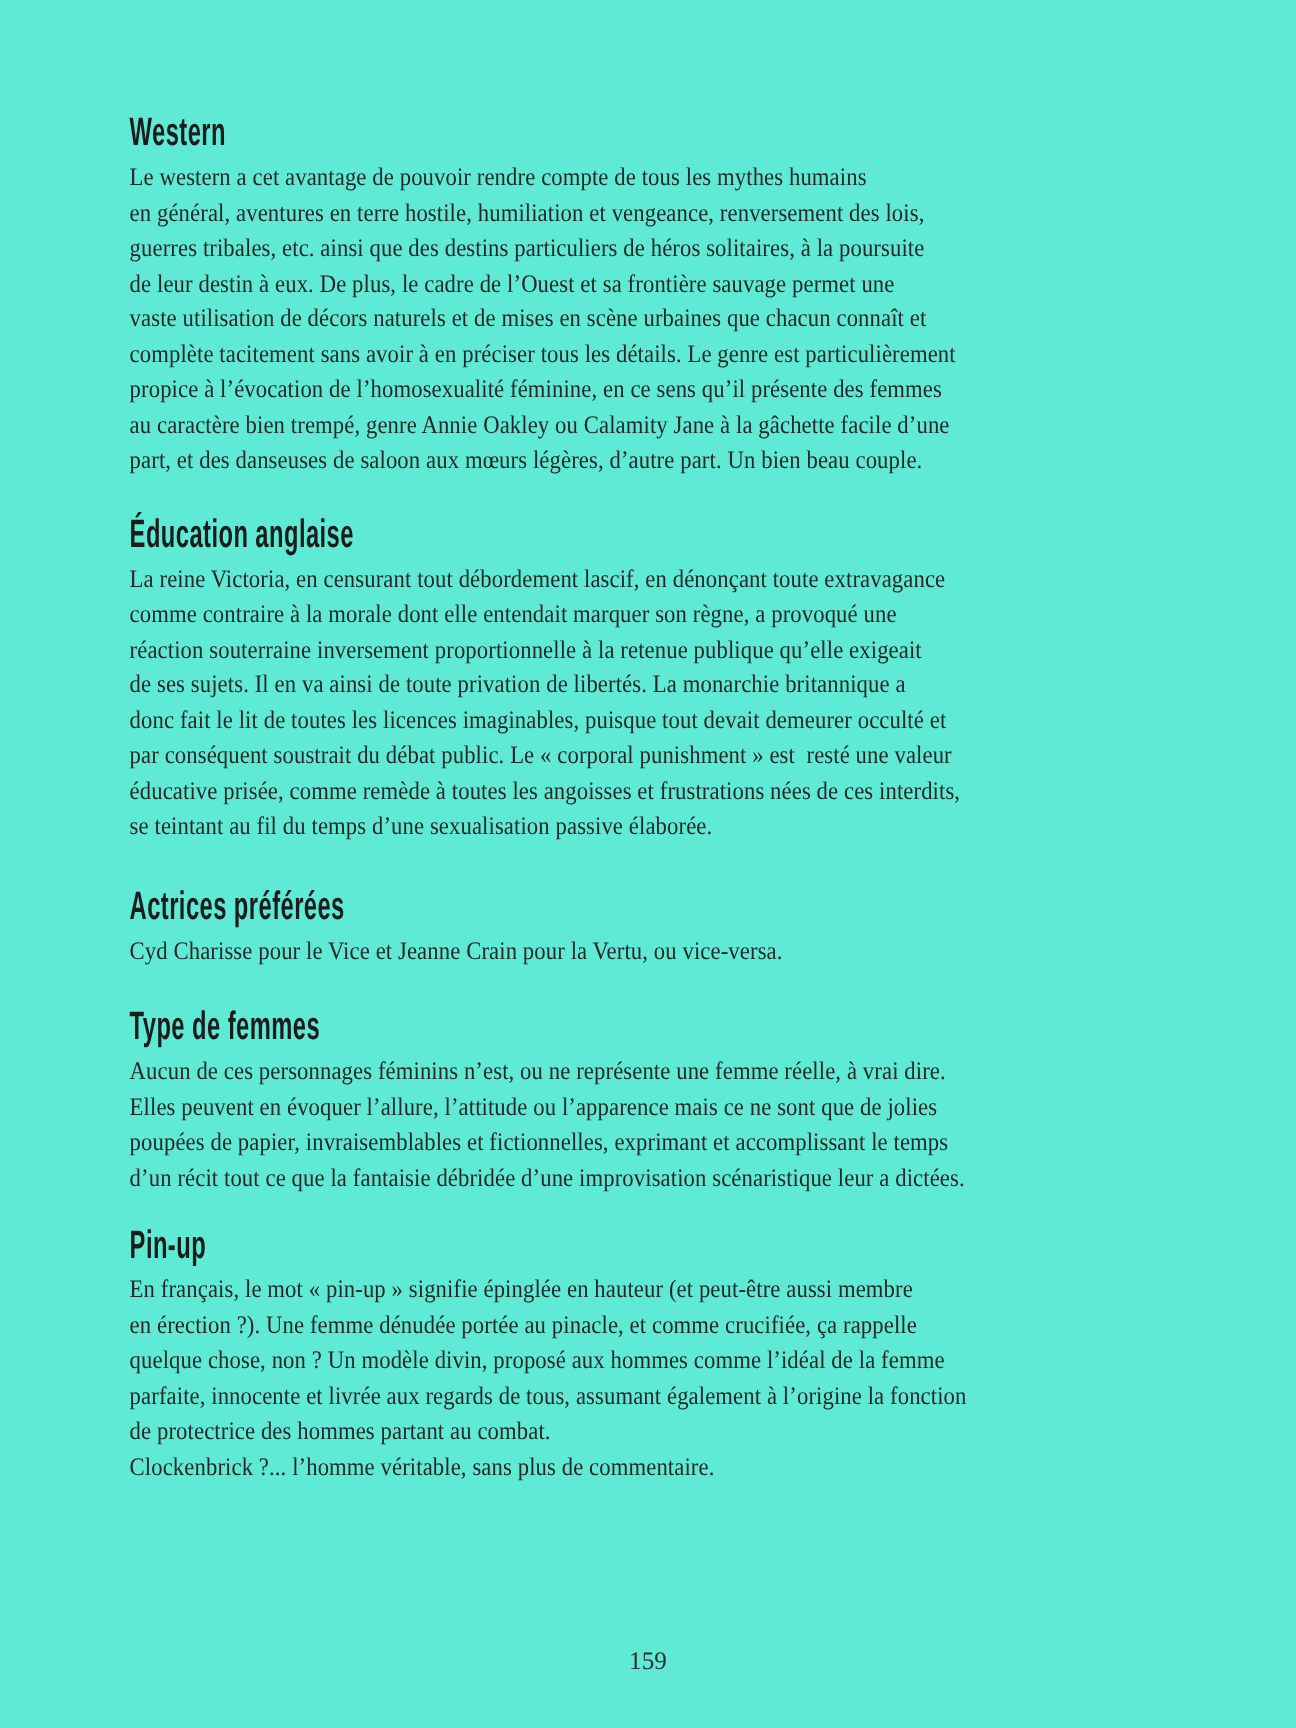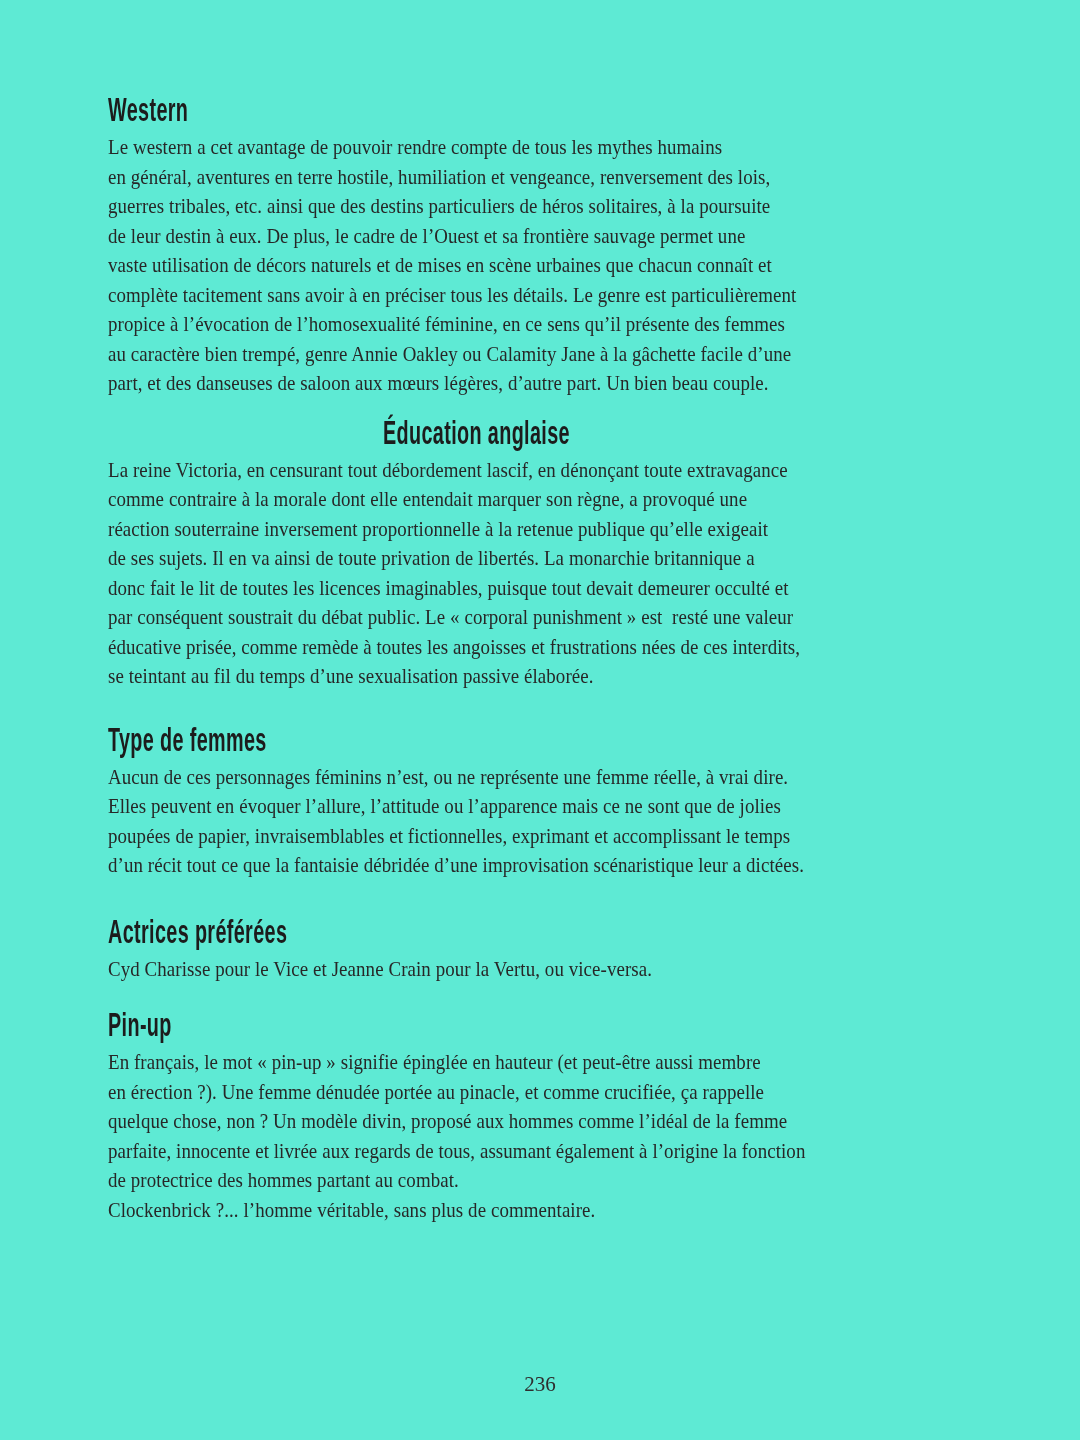--- a/index.html
+++ b/index.html
@@ -41,21 +41,21 @@
     margin: 0;
     font-size: 21px;
     line-height: 29.5px;
     letter-spacing: 0.1px;
     color: #272727;
     white-space: pre;
     transform: scaleX(0.9);
     transform-origin: 0 0;
   }
   .sec-western h2      { margin-top: 93px; }
-  .sec-education h2    { margin-top: 17px; text-align: center; }
+  .sec-education h2    { margin-top: 29px; }
   .sec-type h2         { margin-top: 31px; }
   .sec-actrices h2     { margin-top: 34px; }
   .sec-pinup h2        { margin-top: 24px; }
   .sec-clockenbrick h2 { margin-top: 28px; }
   .folio {
     position: absolute;
     left: 0;
     right: 0;
     top: 1372px;
     text-align: center;
@@ -88,42 +88,42 @@
       <p>La reine Victoria, en censurant tout débordement lascif, en dénonçant toute extravagance
 comme contraire à la morale dont elle entendait marquer son règne, a provoqué une
 réaction souterraine inversement proportionnelle à la retenue publique qu’elle exigeait
 de ses sujets. Il en va ainsi de toute privation de libertés. La monarchie britannique a
 donc fait le lit de toutes les licences imaginables, puisque tout devait demeurer occulté et
 par conséquent soustrait du débat public. Le « corporal punishment » est  resté une valeur
 éducative prisée, comme remède à toutes les angoisses et frustrations nées de ces interdits,
 se teintant au fil du temps d’une sexualisation passive élaborée.</p>
     </div>
 
+    <div class="section sec-actrices">
+      <h2><span class="hx">Actrices préférées</span></h2>
+      <p>Cyd Charisse pour le Vice et Jeanne Crain pour la Vertu, ou vice-versa.</p>
+    </div>
+
     <div class="section sec-type">
       <h2><span class="hx">Type de femmes</span></h2>
       <p>Aucun de ces personnages féminins n’est, ou ne représente une femme réelle, à vrai dire.
 Elles peuvent en évoquer l’allure, l’attitude ou l’apparence mais ce ne sont que de jolies
 poupées de papier, invraisemblables et fictionnelles, exprimant et accomplissant le temps
 d’un récit tout ce que la fantaisie débridée d’une improvisation scénaristique leur a dictées.</p>
-    </div>
-
-    <div class="section sec-actrices">
-      <h2><span class="hx">Actrices préférées</span></h2>
-      <p>Cyd Charisse pour le Vice et Jeanne Crain pour la Vertu, ou vice-versa.</p>
     </div>
 
     <div class="section sec-pinup">
       <h2><span class="hx">Pin-up</span></h2>
       <p>En français, le mot « pin-up » signifie épinglée en hauteur (et peut-être aussi membre
 en érection ?). Une femme dénudée portée au pinacle, et comme crucifiée, ça rappelle
 quelque chose, non ? Un modèle divin, proposé aux hommes comme l’idéal de la femme
 parfaite, innocente et livrée aux regards de tous, assumant également à l’origine la fonction
 de protectrice des hommes partant au combat.</p>
     </div>
 
     <div class="section sec-clockenbrick">
       <p>Clockenbrick ?... l’homme véritable, sans plus de commentaire.</p>
     </div>
 
   </div>
 
-  <div class="folio">236</div>
+  <div class="folio">159</div>
 </div>
 
 </body></html>

